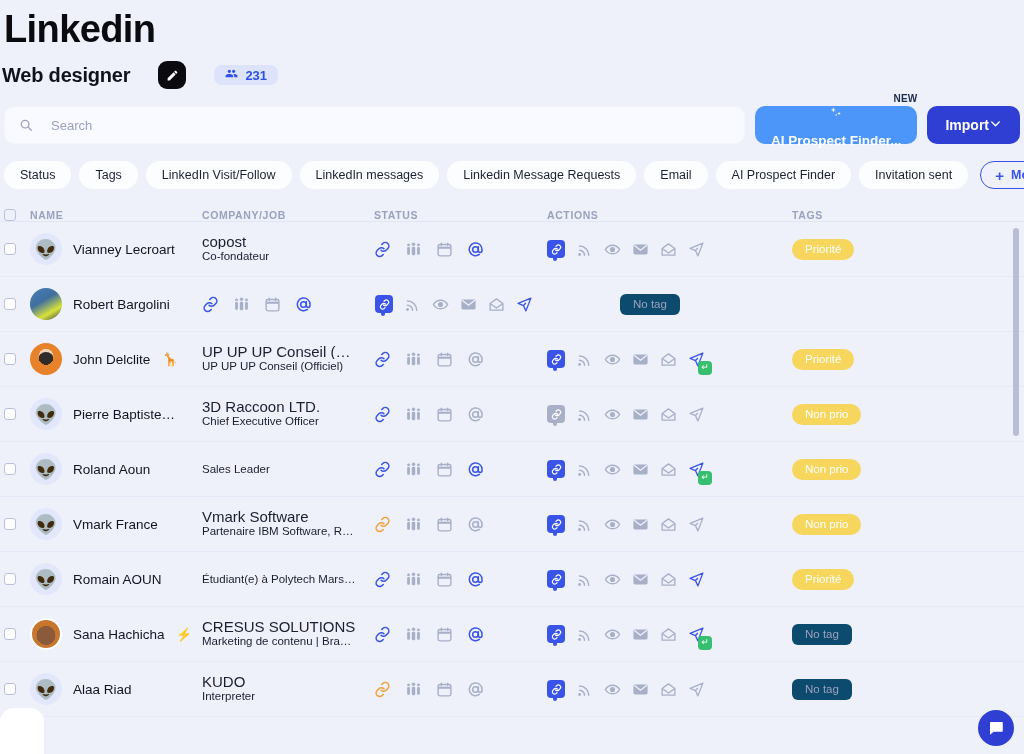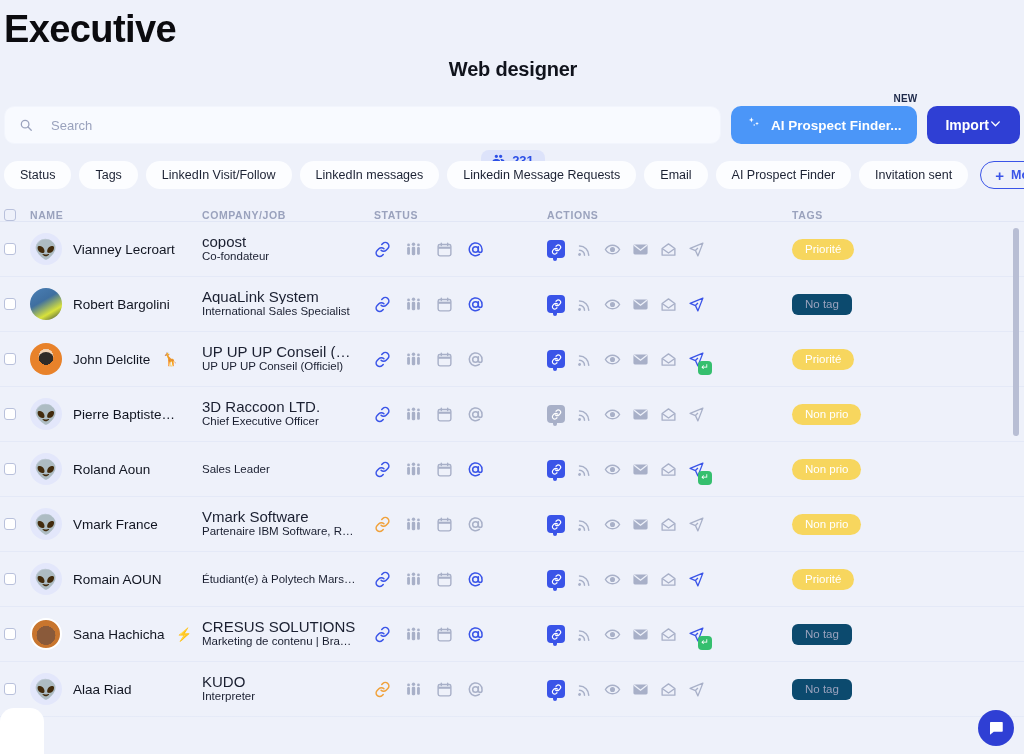--- a/index.html
+++ b/index.html
@@ -11,21 +11,21 @@
   }
   .page { position: relative; width: 1024px; height: 754px; background: #eef1fa; }
 
   
   .page-title {
     font-size: 38px; font-weight: 700; color: #0b0b0f;
     letter-spacing: -0.6px; padding: 6px 0 0 4px; line-height: 46px;
   }
   .subtitle-row {
     display: flex; align-items: center; gap: 28px;
-    padding: 6px 0 0 2px; height: 40px; flex-direction: column;
+    padding: 6px 0 0 2px; height: 40px;
   }
   .subtitle-text { font-size: 20px; font-weight: 700; color: #10131c; letter-spacing: -0.2px; }
   .black-chip {
     width: 28px; height: 28px; border-radius: 9px; background: #0b0b0f;
     display: flex; align-items: center; justify-content: center;
     font-size: 12px; color: #fff;
   }
   .count-chip {
     display: flex; align-items: center; gap: 7px;
     background: #dde3fa; color: #2d50e6; border-radius: 8px;
@@ -48,21 +48,21 @@
     border: none; outline: none; background: transparent;
     font-family: inherit; font-size: 13px; color: #3a3f55; width: 100%;
   }
   .search-input::placeholder { color: #9aa2bd; }
 
   .ai-btn-wrap { position: relative; }
   .ai-btn {
     height: 38px; background: #4b96f8; color: #fff; border: none;
     border-radius: 10px; padding: 0 16px; display: flex; align-items: center;
     gap: 9px; font-family: inherit; font-size: 13.5px; font-weight: 700;
-    cursor: pointer; white-space: nowrap;
+    cursor: pointer; white-space: nowrap; flex-direction: column;
   }
   .new-badge {
     position: absolute; top: -14px; right: -4px;
     font-size: 10px; font-weight: 700; color: #1e2a4a;
     background: #eef1fa; padding: 1px 4px; border-radius: 3px;
     letter-spacing: 0.2px;
   }
   .import-btn {
     height: 38px; background: #2f3fd4; color: #fff; border: none;
     border-radius: 10px; padding: 0 18px; display: flex; align-items: center;
@@ -192,21 +192,21 @@
     position: absolute; left: 0; right: 0; bottom: 0; height: 42px;
     background: linear-gradient(to bottom, rgba(238,241,250,0) 0%, #eef1fa 70%);
     pointer-events: none;
   }
 </style>
 </head>
 <body>
 
 <div class="page">
 
-  <div class="page-title">Executive</div>
+  <div class="page-title">Linkedin</div>
 
   <div class="subtitle-row">
     <span class="subtitle-text">Web designer</span>
     <span class="black-chip">
       <svg width="13" height="13" viewBox="0 0 24 24" fill="#fff">
           <path d="M3 17.2V21h3.8L17.8 10 14 6.2 3 17.2zM20.7 7.1c.4-.4.4-1 0-1.4l-2.4-2.4c-.4-.4-1-.4-1.4 0L15 5.2 18.8 9l1.9-1.9z"></path>
         </svg>
     </span>
     <span class="count-chip">
       <span class="people">
@@ -387,24 +387,20 @@
     </div>
       </div>
       <div class="row">
     <div class="col-check">
       <span class="cbox"></span>
     </div>
     <div class="col-name">
       <span class="avatar photo1"></span>
       <span class="name-txt">Robert Bargolini</span>
     </div>
-    <div class="col-comp">
-      <div class="comp-line1">AquaLink System</div>
-      <div class="comp-line2">International Sales Specialist</div>
-    </div>
     <div class="col-stat">
       <div class="icons">
         <span class="ic-wrap">
               <svg class="ic" viewBox="0 0 24 24" fill="none" stroke="#3a54e8" stroke-width="2.2" stroke-linecap="round">
                 <path d="M10 13a5 5 0 007.1 0l2.4-2.4a5 5 0 00-7.1-7.1L11 4.9"></path>
                 <path d="M14 11a5 5 0 00-7.1 0L4.5 13.4a5 5 0 007.1 7.1L13 19.1"></path>
               </svg>
             </span>
             <span class="ic-wrap">
               <svg class="ic" viewBox="0 0 24 24" fill="#a8b0c8">

